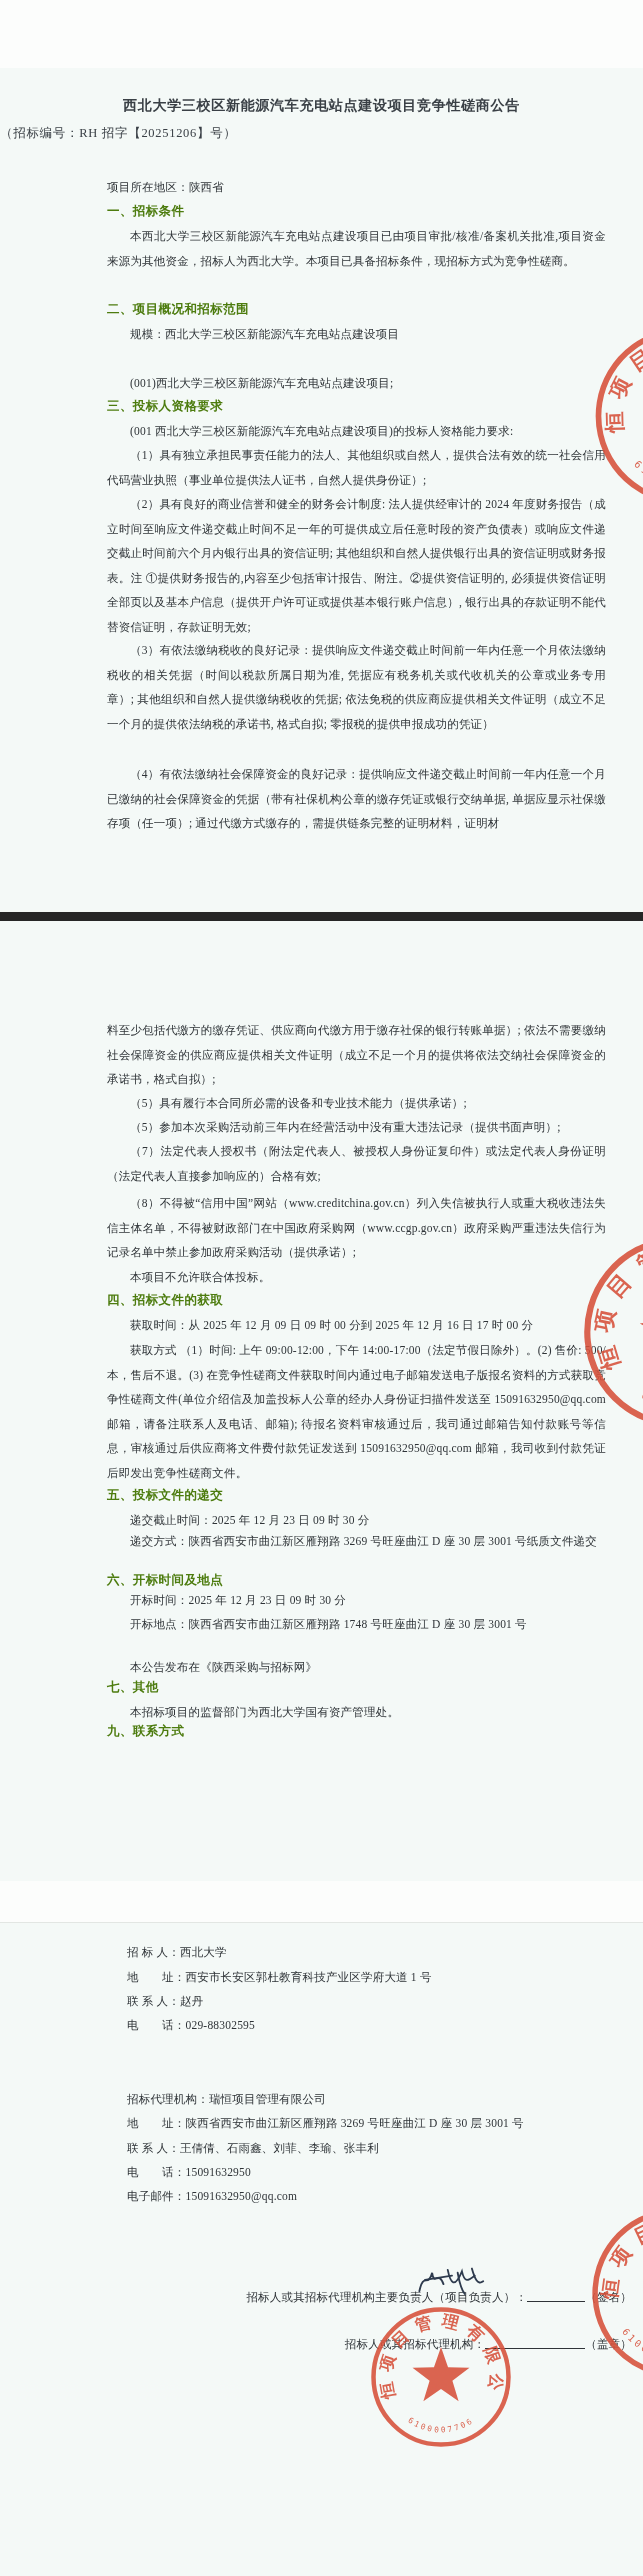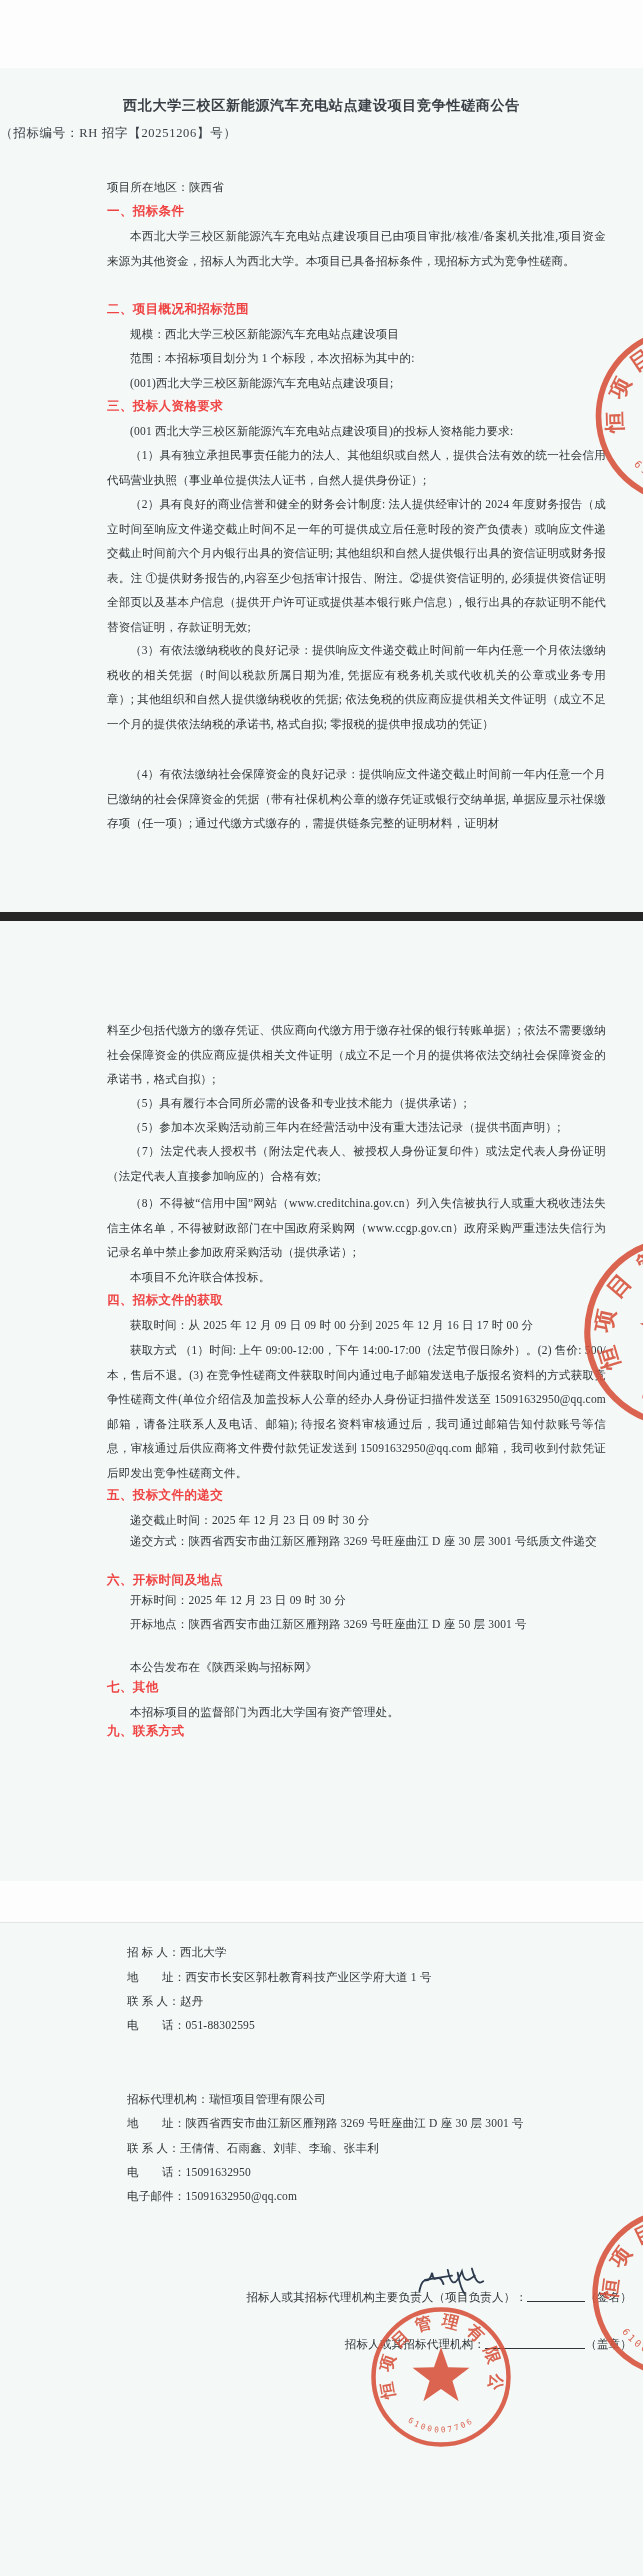--- a/index.html
+++ b/index.html
@@ -21,21 +21,21 @@
   .gap-strip{top:1881px;height:41px;background:#fcfdfc;border-bottom:0.7px solid #e2e6e3;}
   .sep-band{position:absolute;left:0;top:912px;width:643px;height:9.3px;background:var(--separator);}
   .blk{
     position:absolute;left:107px;width:499px;
     font-size:11.5px;line-height:24.5px;letter-spacing:0.2px;
     color:var(--ink);text-align:justify;
   }
   .indent{text-indent:2em;}
   .hd{
     font-family:"Liberation Sans","DejaVu Sans",sans-serif;
-    font-weight:bold;font-size:12.5px;color:#ef4444;letter-spacing:0.4px;text-align:left;
+    font-weight:bold;font-size:12.5px;color:#4d7c0f;letter-spacing:0.4px;text-align:left;
   }
   .doc-title{
     position:absolute;left:0;top:97px;width:643px;text-align:center;
     font-weight:bold;font-size:14px;color:var(--title_ink);letter-spacing:0.7px;
   }
   .doc-subtitle{
     position:absolute;left:0;top:125px;width:643px;text-align:left;
     font-size:12.5px;color:var(--title_ink);letter-spacing:0.7px;
   }
   .contact{left:127px;width:485px;text-align:left;}
@@ -62,21 +62,20 @@
 
   <div class="doc-title">西北大学三校区新能源汽车充电站点建设项目竞争性磋商公告</div>
   <div class="doc-subtitle">（招标编号：RH 招字【20251206】号）</div>
 
   <div class="blk" style="top:175px">项目所在地区：陕西省</div>
   <div class="blk hd" style="top:199px">一、招标条件</div>
   <div class="blk indent" style="top:224px">本西北大学三校区新能源汽车充电站点建设项目已由项目审批/核准/备案机关批准,项目资金来源为其他资金，招标人为西北大学。本项目已具备招标条件，现招标方式为竞争性磋商。</div>
 
   <div class="blk hd" style="top:297px">二、项目概况和招标范围</div>
   <div class="blk indent" style="top:322px">规模：西北大学三校区新能源汽车充电站点建设项目</div>
-  <div class="blk indent" style="top:346px">范围：本招标项目划分为 1 个标段，本次招标为其中的:</div>
   <div class="blk indent" style="top:371px">(001)西北大学三校区新能源汽车充电站点建设项目;</div>
 
   <div class="blk hd" style="top:394px">三、投标人资格要求</div>
   <div class="blk indent" style="top:419px">(001 西北大学三校区新能源汽车充电站点建设项目)的投标人资格能力要求:</div>
   <div class="blk indent" style="top:443px">（1）具有独立承担民事责任能力的法人、其他组织或自然人，提供合法有效的统一社会信用代码营业执照（事业单位提供法人证书，自然人提供身份证）;</div>
   <div class="blk indent" style="top:492px">（2）具有良好的商业信誉和健全的财务会计制度: 法人提供经审计的 2024 年度财务报告（成立时间至响应文件递交截止时间不足一年的可提供成立后任意时段的资产负债表）或响应文件递交截止时间前六个月内银行出具的资信证明; 其他组织和自然人提供银行出具的资信证明或财务报表。注 ①提供财务报告的,内容至少包括审计报告、附注。②提供资信证明的, 必须提供资信证明全部页以及基本户信息（提供开户许可证或提供基本银行账户信息）, 银行出具的存款证明不能代替资信证明，存款证明无效;</div>
   <div class="blk indent" style="top:638px">（3）有依法缴纳税收的良好记录：提供响应文件递交截止时间前一年内任意一个月依法缴纳税收的相关凭据（时间以税款所属日期为准, 凭据应有税务机关或代收机关的公章或业务专用章）; 其他组织和自然人提供缴纳税收的凭据; 依法免税的供应商应提供相关文件证明（成立不足一个月的提供依法纳税的承诺书, 格式自拟; 零报税的提供申报成功的凭证）</div>
   <div class="blk indent" style="top:762px">（4）有依法缴纳社会保障资金的良好记录：提供响应文件递交截止时间前一年内任意一个月已缴纳的社会保障资金的凭据（带有社保机构公章的缴存凭证或银行交纳单据, 单据应显示社保缴存项（任一项）; 通过代缴方式缴存的，需提供链条完整的证明材料，证明材</div>
 
   <div class="blk" style="top:1018px">料至少包括代缴方的缴存凭证、供应商向代缴方用于缴存社保的银行转账单据）; 依法不需要缴纳社会保障资金的供应商应提供相关文件证明（成立不足一个月的提供将依法交纳社会保障资金的承诺书，格式自拟）;</div>
@@ -89,33 +88,33 @@
   <div class="blk hd" style="top:1288px">四、招标文件的获取</div>
   <div class="blk indent" style="top:1313px">获取时间：从 2025 年 12 月 09 日 09 时 00 分到 2025 年 12 月 16 日 17 时 00 分</div>
   <div class="blk indent" style="top:1338px">获取方式 （1）时间: 上午 09:00-12:00，下午 14:00-17:00（法定节假日除外）。(2) 售价: 500/本，售后不退。(3) 在竞争性磋商文件获取时间内通过电子邮箱发送电子版报名资料的方式获取竞争性磋商文件(单位介绍信及加盖投标人公章的经办人身份证扫描件发送至 15091632950@qq.com 邮箱，请备注联系人及电话、邮箱); 待报名资料审核通过后，我司通过邮箱告知付款账号等信息，审核通过后供应商将文件费付款凭证发送到 15091632950@qq.com 邮箱，我司收到付款凭证后即发出竞争性磋商文件。</div>
 
   <div class="blk hd" style="top:1483px">五、投标文件的递交</div>
   <div class="blk indent" style="top:1508px">递交截止时间：2025 年 12 月 23 日 09 时 30 分</div>
   <div class="blk indent" style="top:1529px">递交方式：陕西省西安市曲江新区雁翔路 3269 号旺座曲江 D 座 30 层 3001 号纸质文件递交</div>
 
   <div class="blk hd" style="top:1568px">六、开标时间及地点</div>
   <div class="blk indent" style="top:1588px">开标时间：2025 年 12 月 23 日 09 时 30 分</div>
-  <div class="blk indent" style="top:1612px">开标地点：陕西省西安市曲江新区雁翔路 3269 号旺座曲江 D 座 50 层 3001 号</div>
+  <div class="blk indent" style="top:1612px">开标地点：陕西省西安市曲江新区雁翔路 1748 号旺座曲江 D 座 30 层 3001 号</div>
 
   <div class="blk hd" style="top:1675px">七、其他</div>
   <div class="blk indent" style="top:1655px">本公告发布在《陕西采购与招标网》</div>
 
   <div class="blk indent" style="top:1700px">本招标项目的监督部门为西北大学国有资产管理处。</div>
 
   <div class="blk hd" style="top:1719px">九、联系方式</div>
 
   <div class="blk contact" style="top:1940px">招 标 人：西北大学</div>
   <div class="blk contact" style="top:1965px">地　　址：西安市长安区郭杜教育科技产业区学府大道 1 号</div>
   <div class="blk contact" style="top:1989px">联 系 人：赵丹</div>
-  <div class="blk contact" style="top:2013px">电　　话：051-88302595</div>
+  <div class="blk contact" style="top:2013px">电　　话：029-88302595</div>
 
   <div class="blk contact" style="top:2087px">招标代理机构：瑞恒项目管理有限公司</div>
   <div class="blk contact" style="top:2111px">地　　址：陕西省西安市曲江新区雁翔路 3269 号旺座曲江 D 座 30 层 3001 号</div>
   <div class="blk contact" style="top:2136px">联 系 人：王倩倩、石雨鑫、刘菲、李瑜、张丰利</div>
   <div class="blk contact" style="top:2160px">电　　话：15091632950</div>
   <div class="blk contact" style="top:2184px">电子邮件：15091632950@qq.com</div>
 
   <div class="blk sigrow" style="top:2285px;left:133px;width:499px">
     <span>招标人或其招标代理机构主要负责人（项目负责人）：</span><span class="uline u-sign"></span><span>（签名）</span>
   </div>

